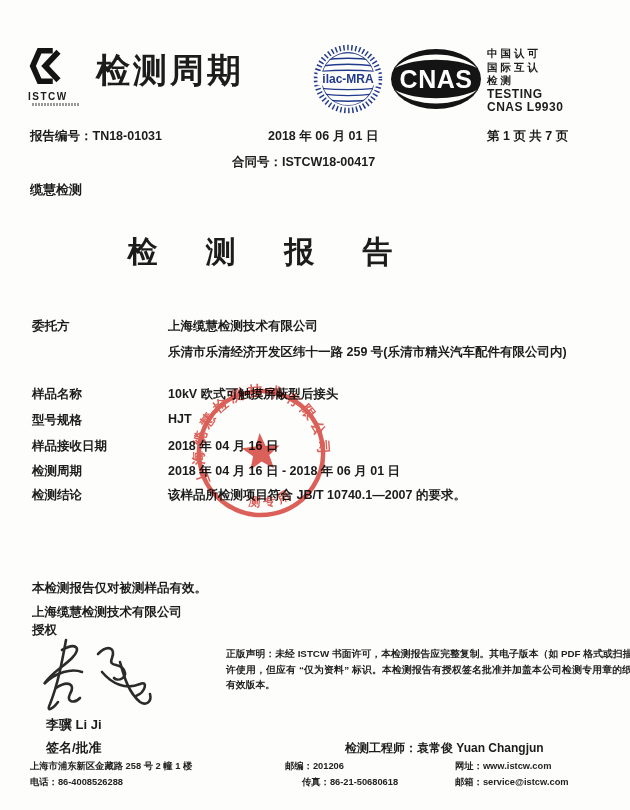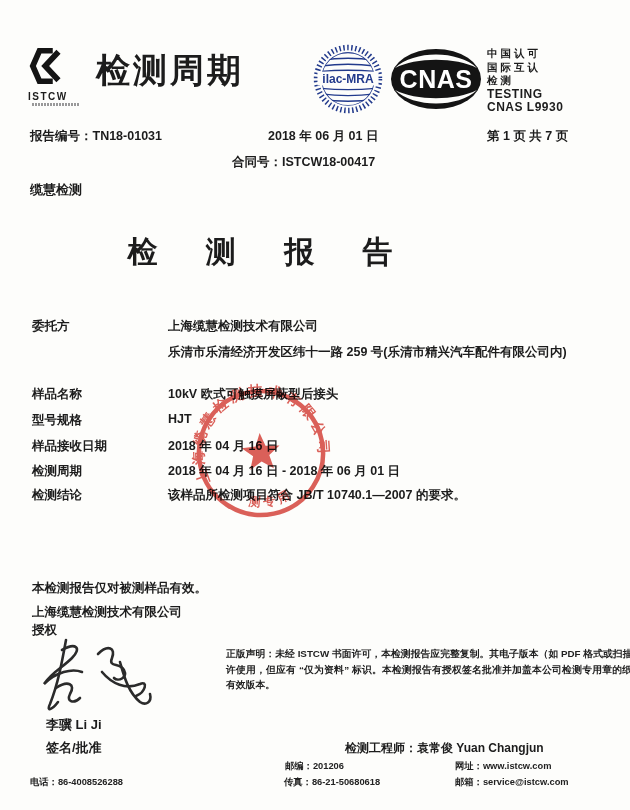--- a/index.html
+++ b/index.html
@@ -158,29 +158,30 @@
     </g>
   </svg>
 
   <div class="abs b" style="left:46px;top:716px;font-size:13px">李骥  Li Ji</div>
   <div class="abs b" style="left:46px;top:739px;font-size:13px">签名/批准</div>
 
   <div class="abs b" style="left:345px;top:740px;font-size:12px">
     <span>检测工程师：</span><span>袁常俊  Yuan Changjun</span>
   </div>
 
+  <div class="abs foot" style="left:30px;top:760px">上海市浦东新区金藏路 258 号 2 幢 1 楼</div>
   <div class="abs foot" style="left:285px;top:760px">
     <span>邮编：</span><span>201206</span>
   </div>
   <div class="abs foot" style="left:455px;top:760px">
     <span>网址：</span><span>www.istcw.com</span>
   </div>
   <div class="abs foot" style="left:30px;top:776px">
     <span>电话：</span><span>86-4008526288</span>
   </div>
-  <div class="abs foot" style="left:284px;top:776px">
+  <div class="abs foot" style="left:302px;top:776px">
     <span>传真：</span><span>86-21-50680618</span>
   </div>
   <div class="abs foot" style="left:455px;top:776px">
     <span>邮箱：</span><span>service@istcw.com</span>
   </div>
 
 </div>
 
 </body></html>

